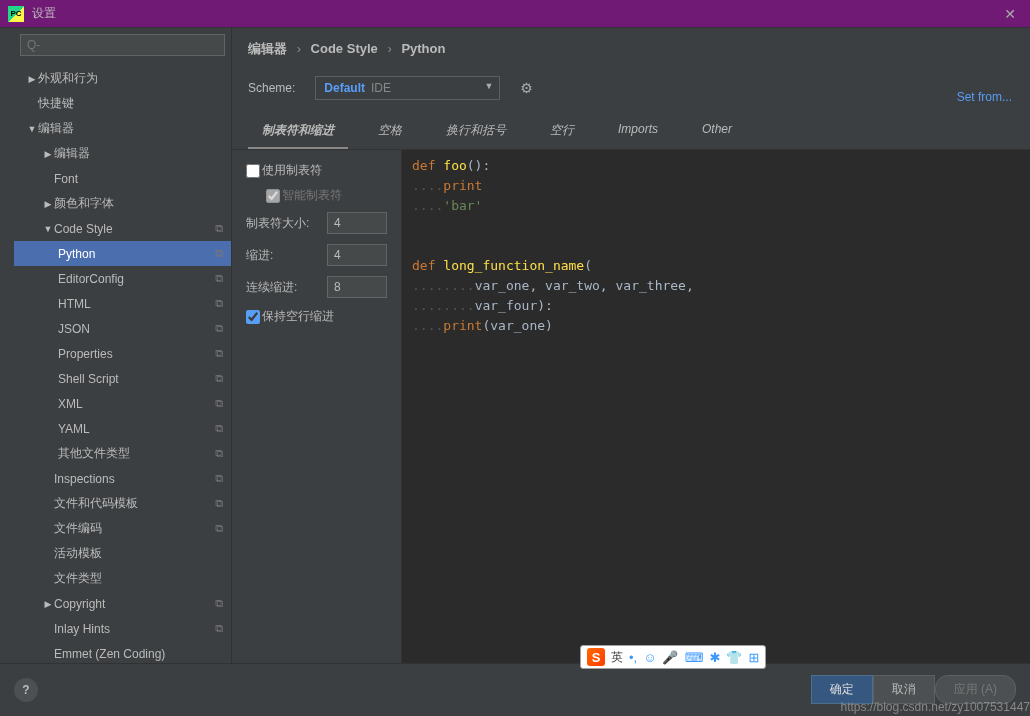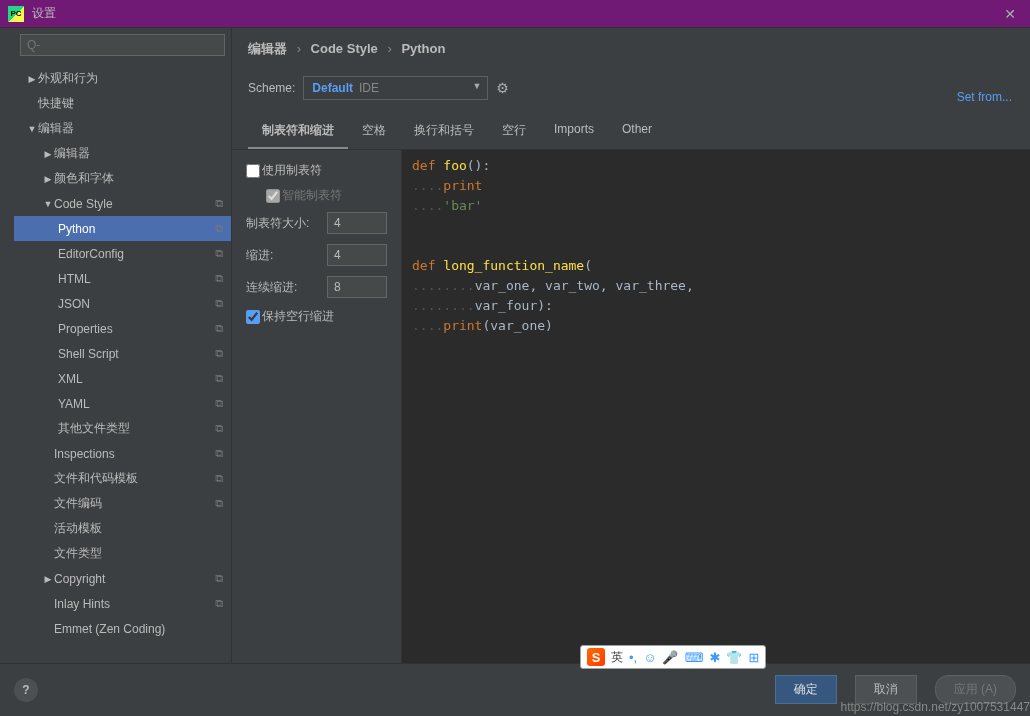--- a/index.html
+++ b/index.html
@@ -102,21 +102,21 @@
   padding: 12px 16px;
   font-weight: bold;
   color: #bbbbbb;
   font-size: 13px;
 }
 .crumbs .sep { color: #888; margin: 0 6px; font-weight: normal; }
 .scheme-row {
   display: flex;
   align-items: center;
   padding: 6px 16px 14px;
-  gap: 8px;
+  gap: 20px;
 }
 .scheme-label { color: #bbb; font-size: 12px; }
 .scheme-select {
   background: #3c3f41;
   border: 1px solid #5e5e5e;
   padding: 4px 22px 4px 8px;
   width: 185px;
   position: relative;
   display: flex;
   align-items: baseline;
@@ -129,21 +129,22 @@
   position: absolute;
   right: 18px;
   top: 62px;
   color: #589df6;
   font-size: 12px;
 }
 .tabs {
   display: flex;
   border-bottom: 1px solid #323232;
   padding-left: 16px;
-  gap: 0;
+  gap: 16px;
+  font-style: italic;
 }
 .tab {
   padding: 8px 14px;
   color: #bbbbbb;
   cursor: pointer;
   font-size: 12px;
 }
 .tab.active {
   border-bottom: 2px solid #888;
   font-weight: bold;
@@ -211,21 +212,21 @@
   background: #4c5052;
   display: flex;
   align-items: center;
   justify-content: center;
   color: #bbb;
   font-weight: bold;
 }
 .btns {
   margin-left: auto;
   display: flex;
-  gap: 18px;
+  gap: 0;
 }
 .btn {
   padding: 5px 18px;
   background: #4c5052;
   border: 1px solid #5e6060;
   color: #bbbbbb;
   cursor: pointer;
   font-size: 12px;
 }
 .btn.primary { background: #365880; border-color: #4c708c; color: #ddd; }
@@ -288,20 +289,24 @@
           <span class="arrow"></span>
           <span class="tree-label">快捷键</span>
         </div>
       <div class="tree-item lvl0">
           <span class="arrow">▼</span>
           <span class="tree-label">编辑器</span>
         </div>
       <div class="tree-item lvl1">
           <span class="arrow">▶</span>
           <span class="tree-label">编辑器</span>
+        </div>
+      <div class="tree-item lvl1">
+          <span class="arrow"></span>
+          <span class="tree-label">Font</span>
         </div>
       <div class="tree-item lvl1">
           <span class="arrow">▶</span>
           <span class="tree-label">颜色和字体</span>
         </div>
       <div class="tree-item lvl1">
           <span class="arrow">▼</span>
           <span class="tree-label">Code Style</span>
           <span class="scope-icon">⧉</span>
         </div>

